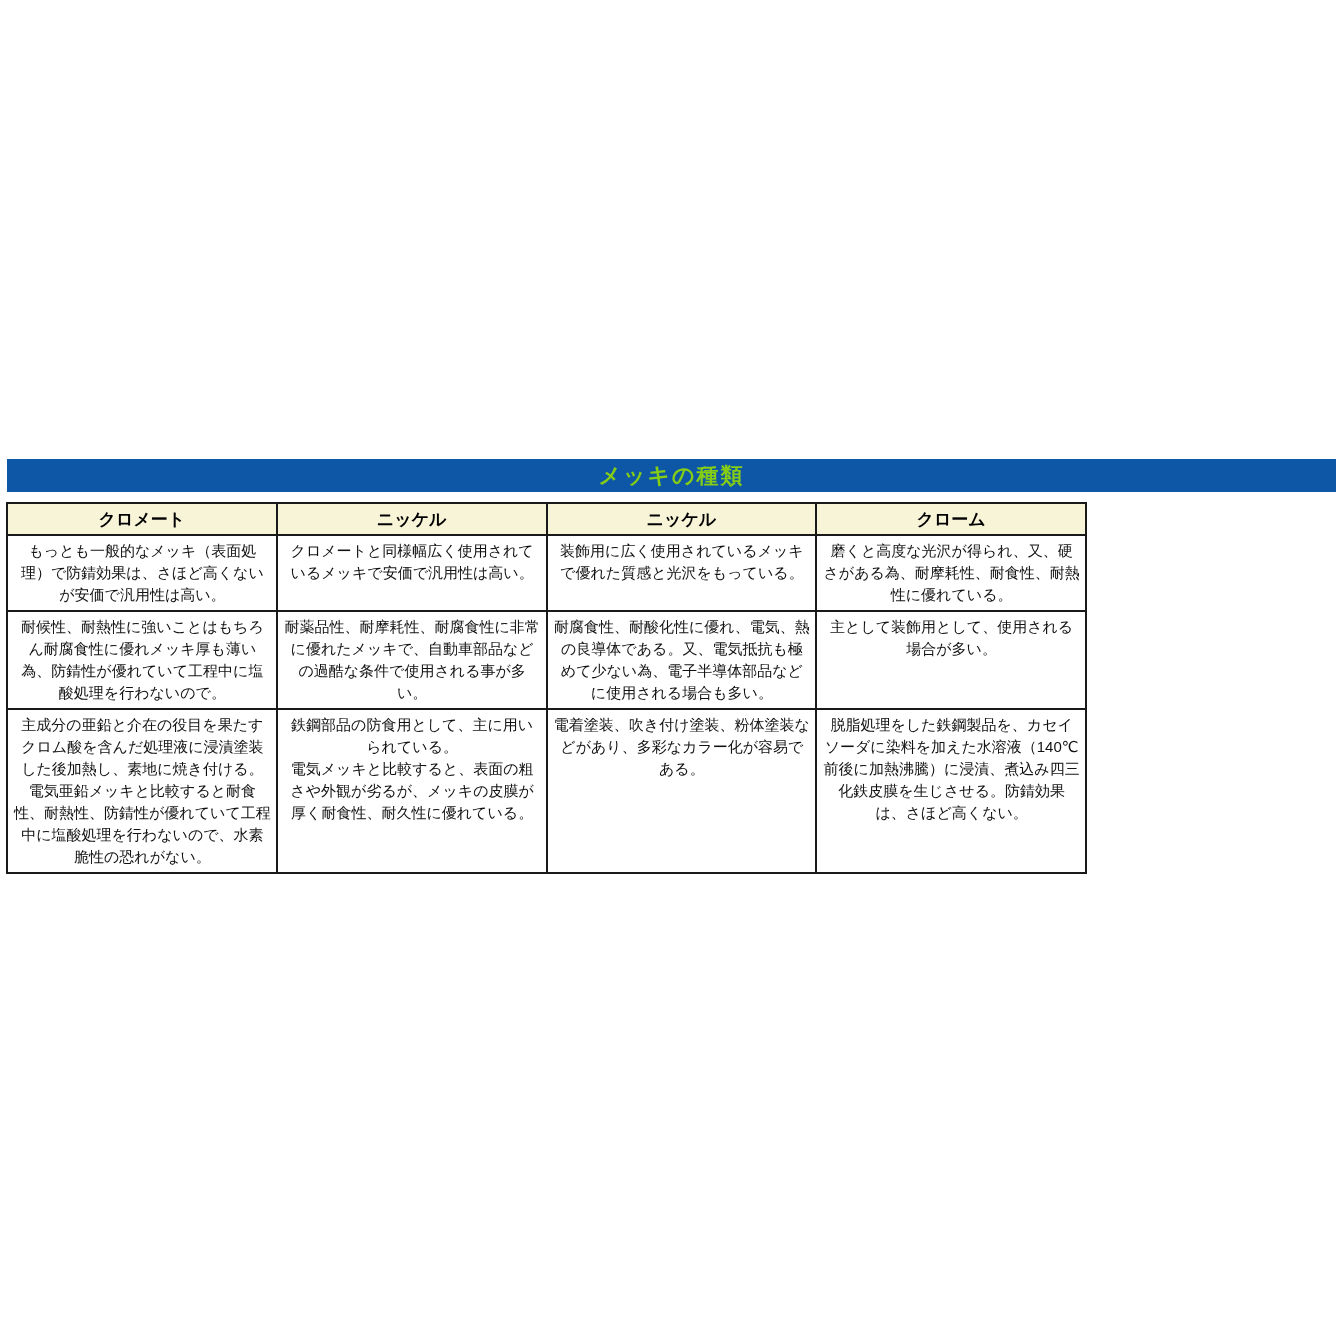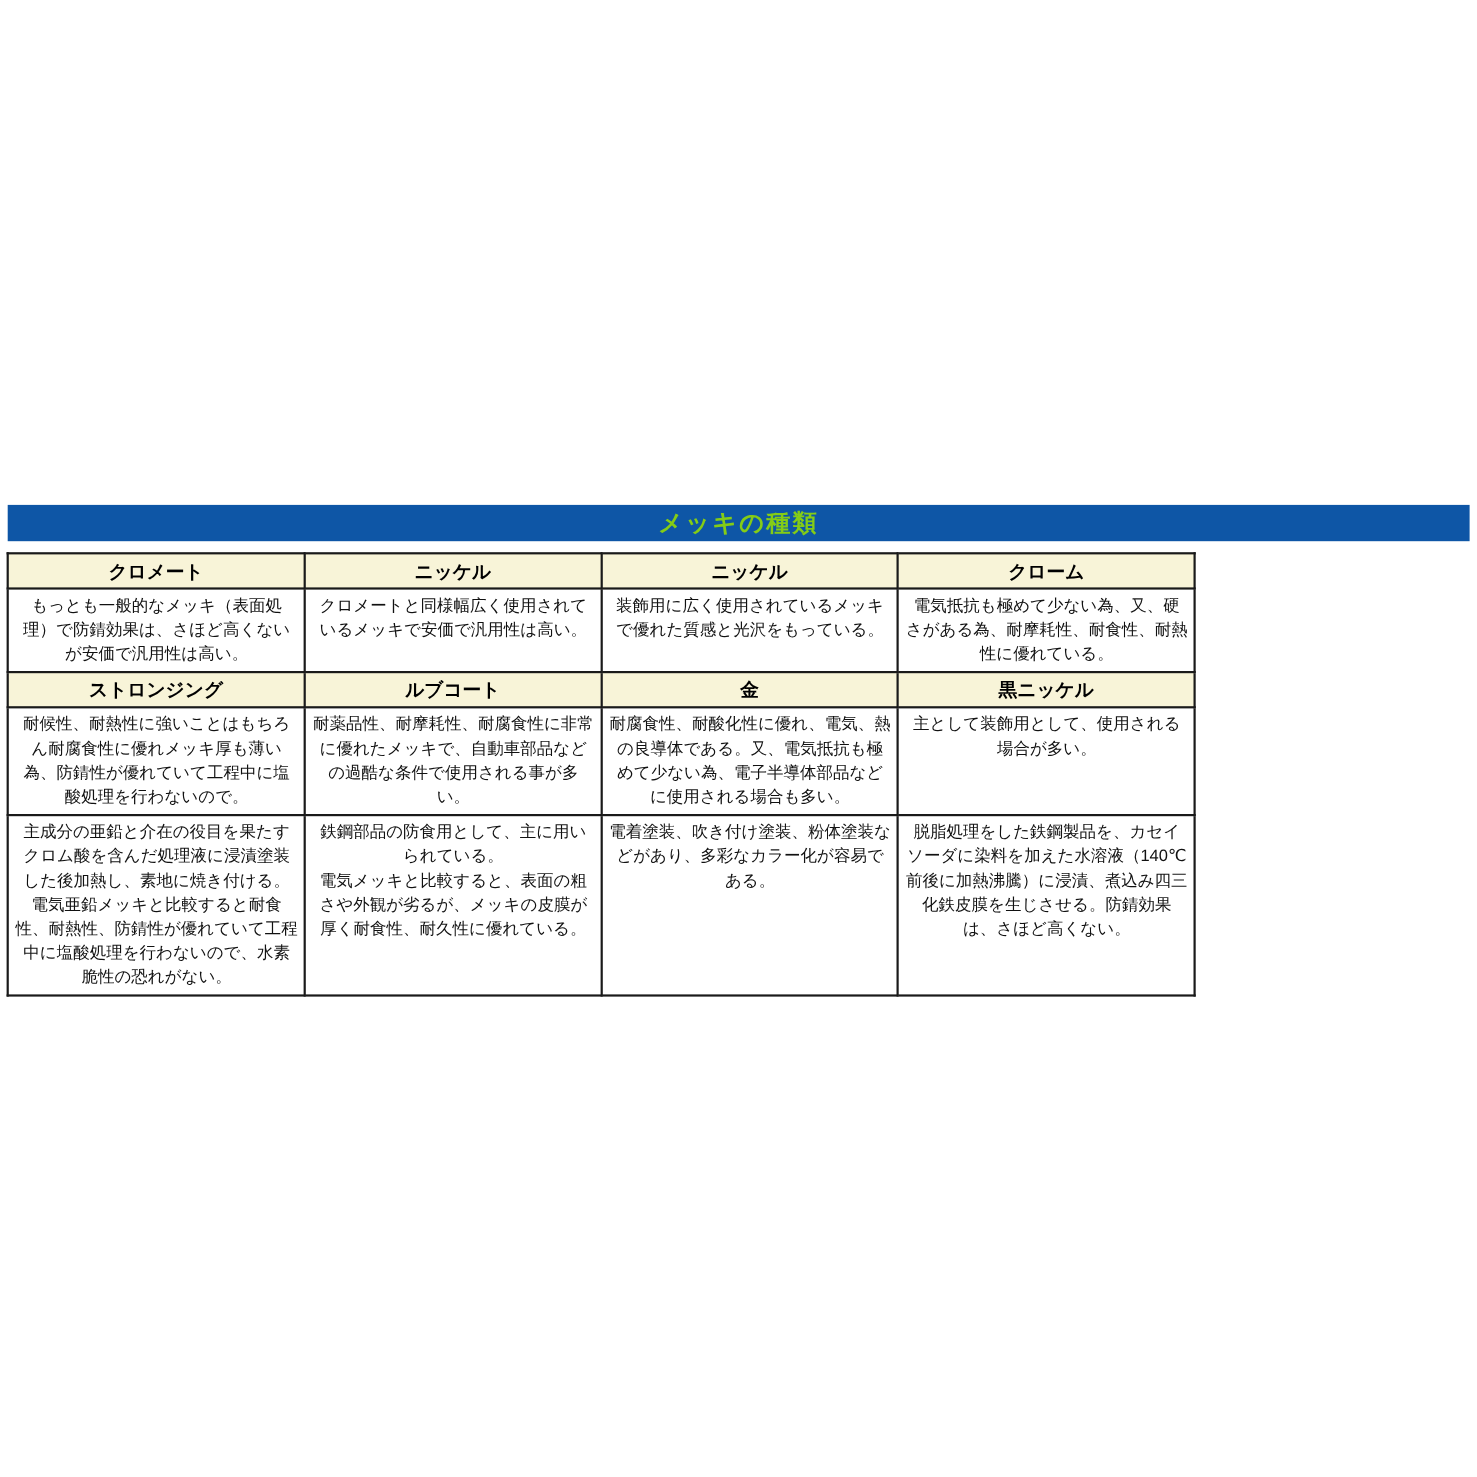--- a/index.html
+++ b/index.html
@@ -90,29 +90,23 @@
       <tr class="header-row">
         <th>クロメート</th>
         <th>ニッケル</th>
         <th>ニッケル</th>
         <th>クローム</th>
       </tr>
       <tr class="desc-row-0">
         <td>もっとも一般的なメッキ（表面処理）で防錆効果は、さほど高くないが安価で汎用性は高い。</td>
         <td>クロメートと同様幅広く使用されているメッキで安価で汎用性は高い。</td>
         <td>装飾用に広く使用されているメッキで優れた質感と光沢をもっている。</td>
-        <td>電気抵抗も極めて少ない為、又、硬さがある為、耐摩耗性、耐食性、耐熱性に優れている。</td>
+        <td>磨くと高度な光沢が得られ、又、硬さがある為、耐摩耗性、耐食性、耐熱性に優れている。</td>
       </tr>
 
-      <tr class="header-row">
-        <th>ストロンジング</th>
-        <th>ルブコート</th>
-        <th>金</th>
-        <th>黒ニッケル</th>
-      </tr>
       <tr class="desc-row-1">
         <td>耐候性、耐熱性に強いことはもちろん耐腐食性に優れメッキ厚も薄い為、防錆性が優れていて工程中に塩酸処理を行わないので。</td>
         <td>耐薬品性、耐摩耗性、耐腐食性に非常に優れたメッキで、自動車部品などの過酷な条件で使用される事が多い。</td>
         <td>耐腐食性、耐酸化性に優れ、電気、熱の良導体である。又、電気抵抗も極めて少ない為、電子半導体部品などに使用される場合も多い。</td>
         <td>主として装飾用として、使用される場合が多い。</td>
       </tr>
 
       <tr class="desc-row-2">
         <td>主成分の亜鉛と介在の役目を果たすクロム酸を含んだ処理液に浸漬塗装した後加熱し、素地に焼き付ける。電気亜鉛メッキと比較すると耐食性、耐熱性、防錆性が優れていて工程中に塩酸処理を行わないので、水素脆性の恐れがない。</td>
         <td>鉄鋼部品の防食用として、主に用いられている。

